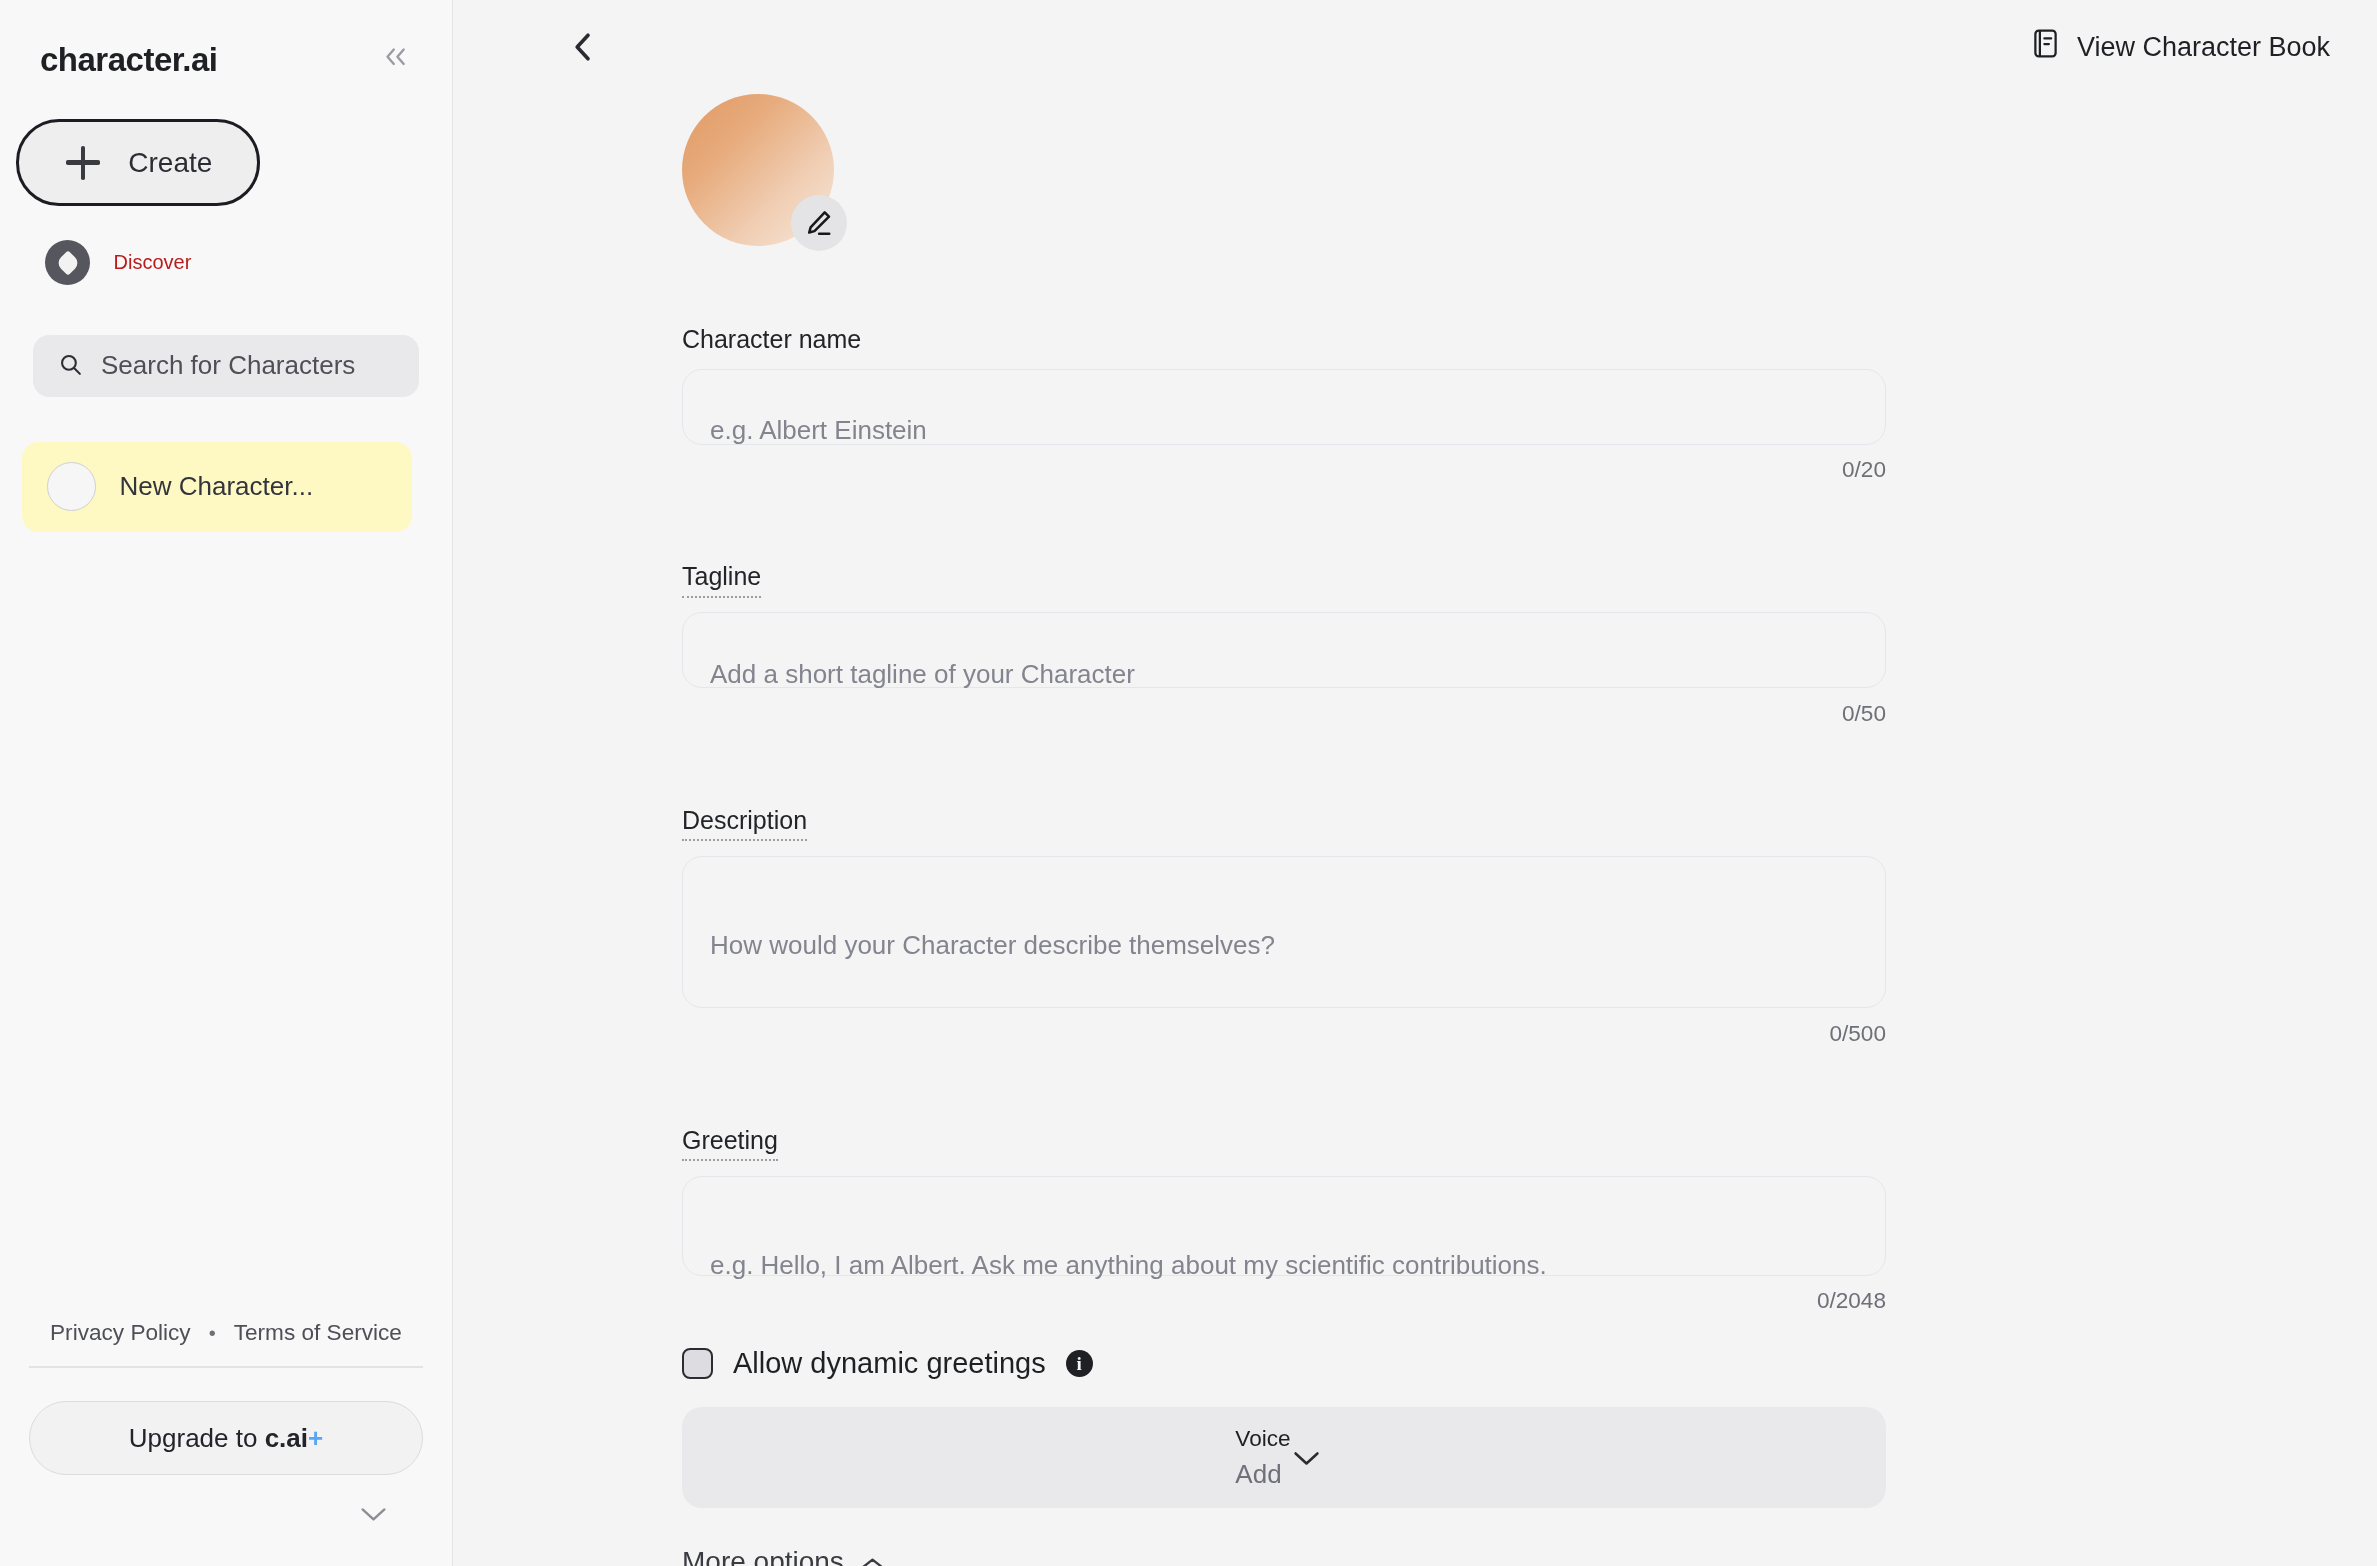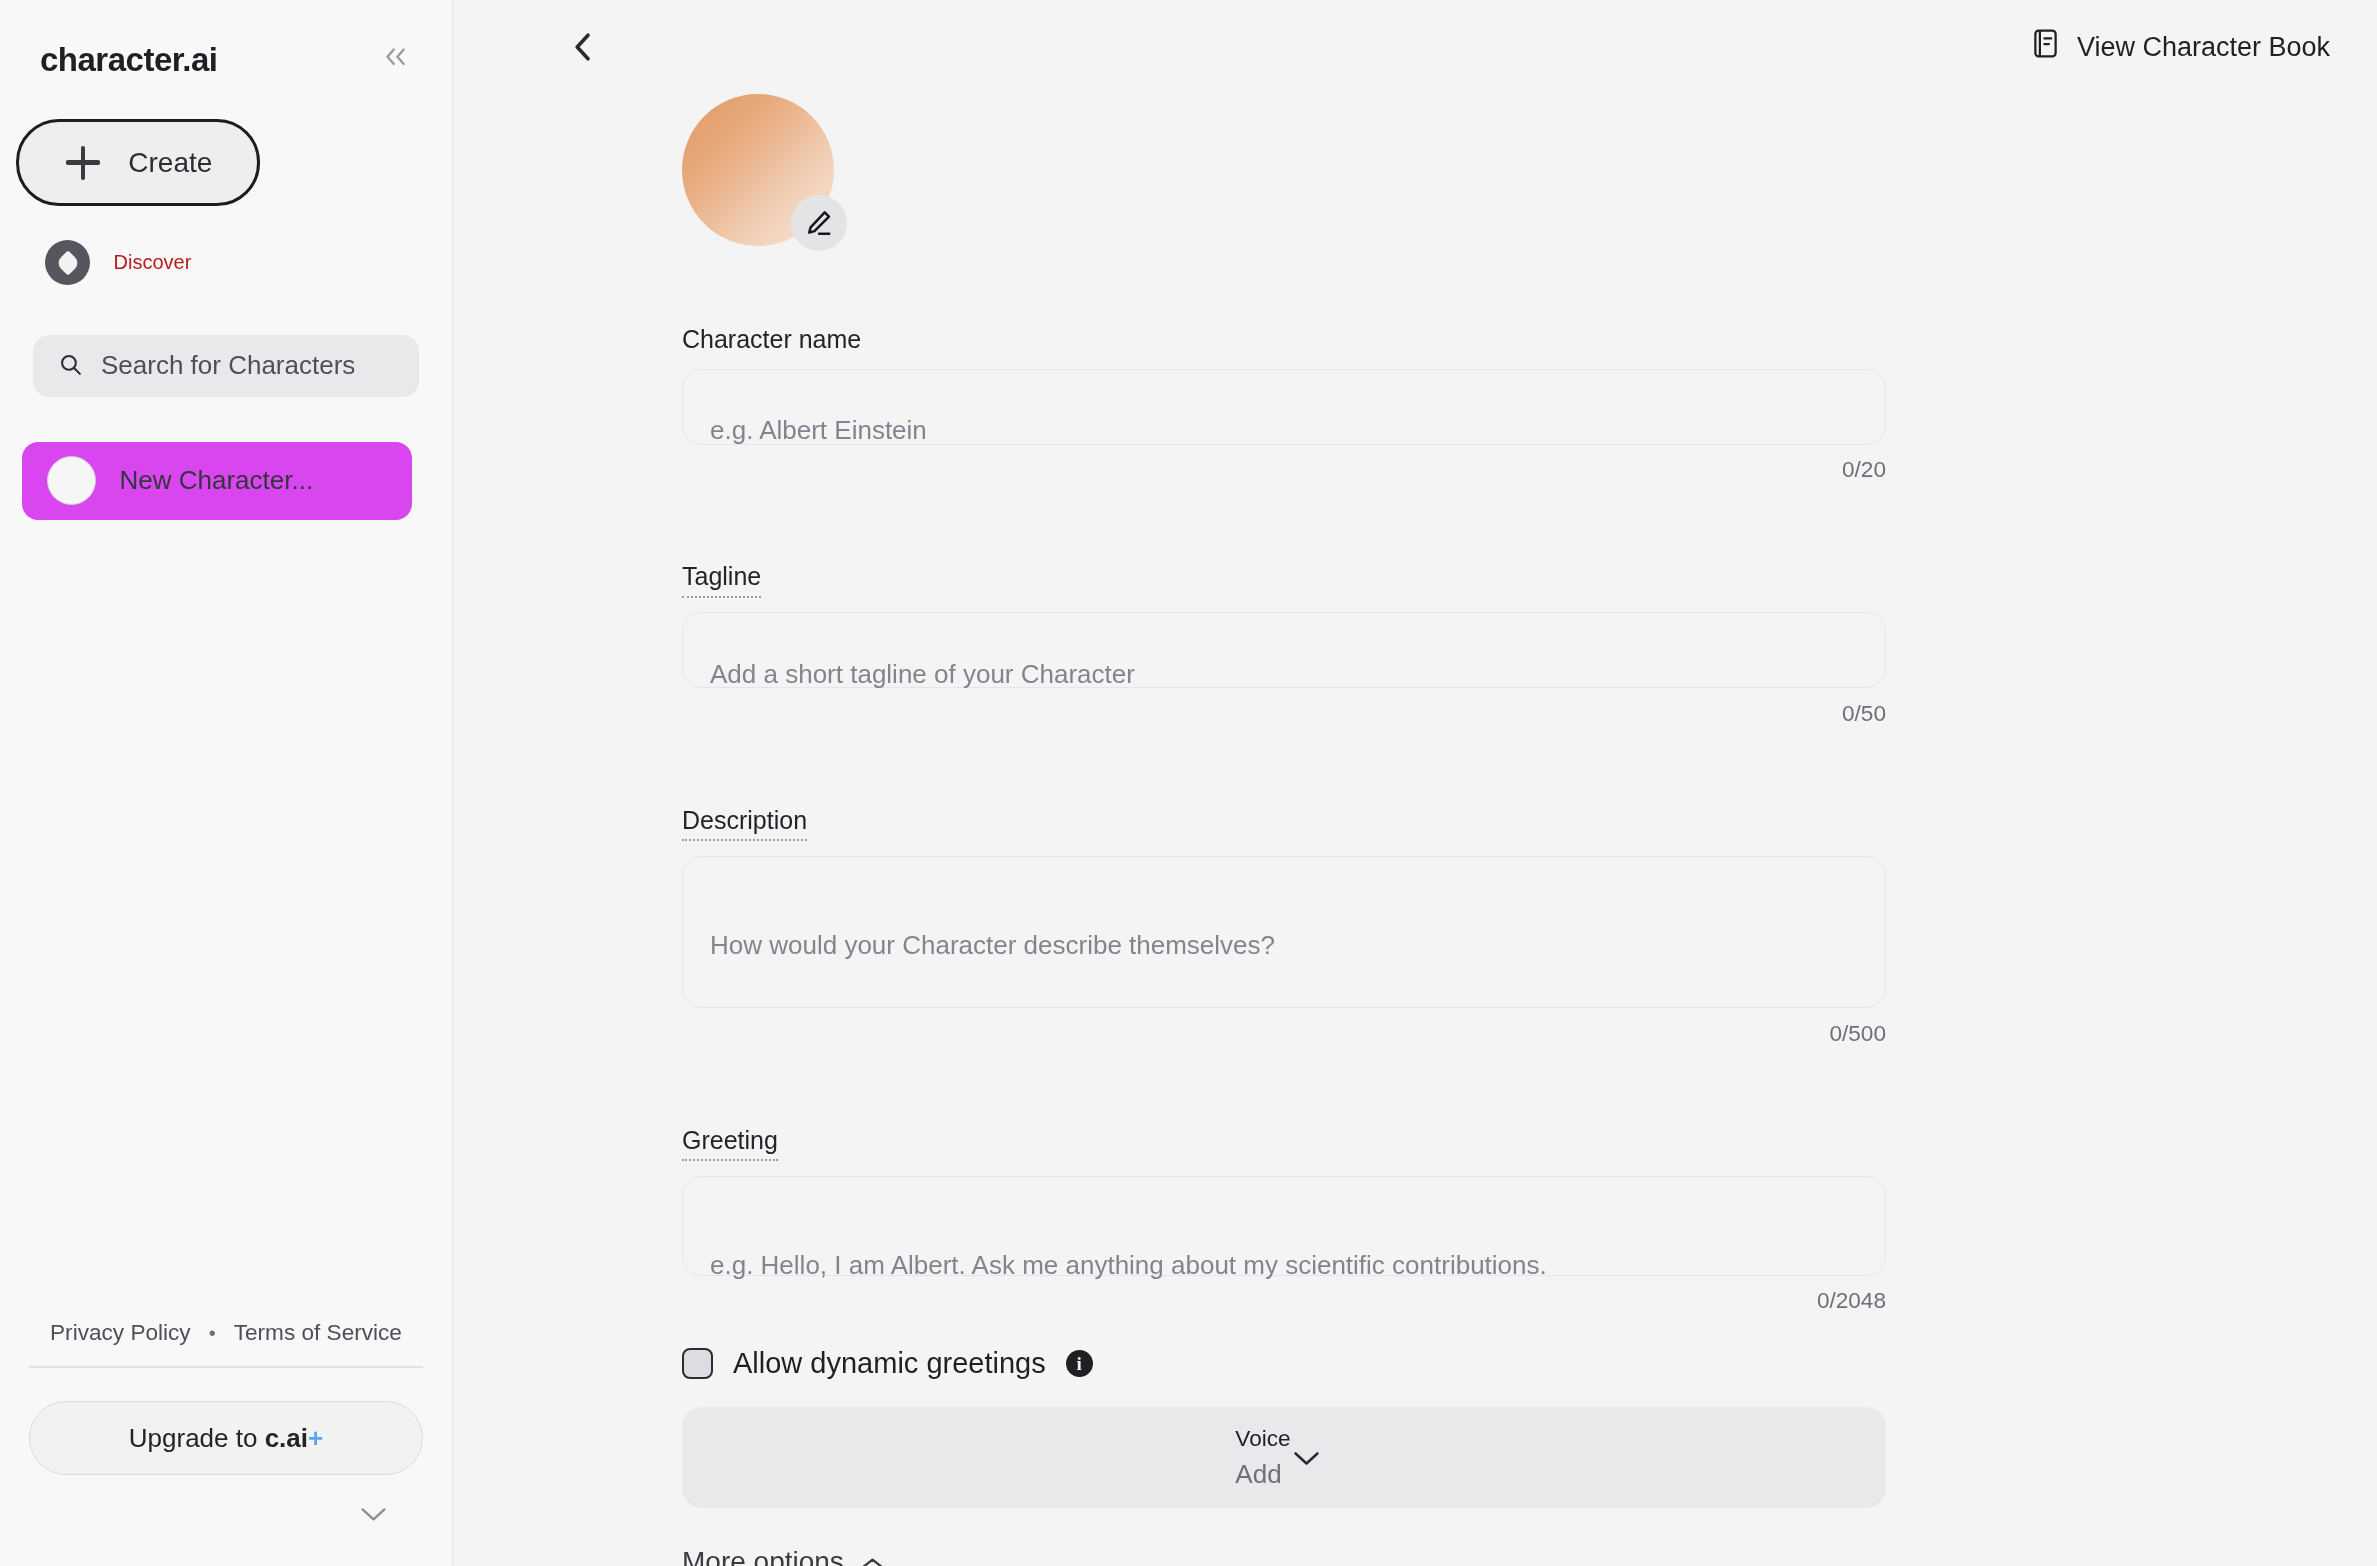--- a/index.html
+++ b/index.html
@@ -110,22 +110,22 @@
     align-items: center;
     gap: 18px;
     padding: 0 25px;
     cursor: text;
   }
   .search-icon { flex: 0 0 25px; display: block; }
   .search-ph { font-size: 26px; color: #4e4f57; }
 
   .char-item {
     margin: 45px 40px 0 22px;
-    height: 78px;
-    background: #d946ef;
+    height: 90px;
+    background: #fef9c3;
     border-radius: 16.3px;
     display: flex;
     align-items: center;
     gap: 23.5px;
     padding: 0 25px;
     cursor: pointer;
   }
   .char-avatar {
     width: 49px; height: 49px;
     border-radius: 50%;

